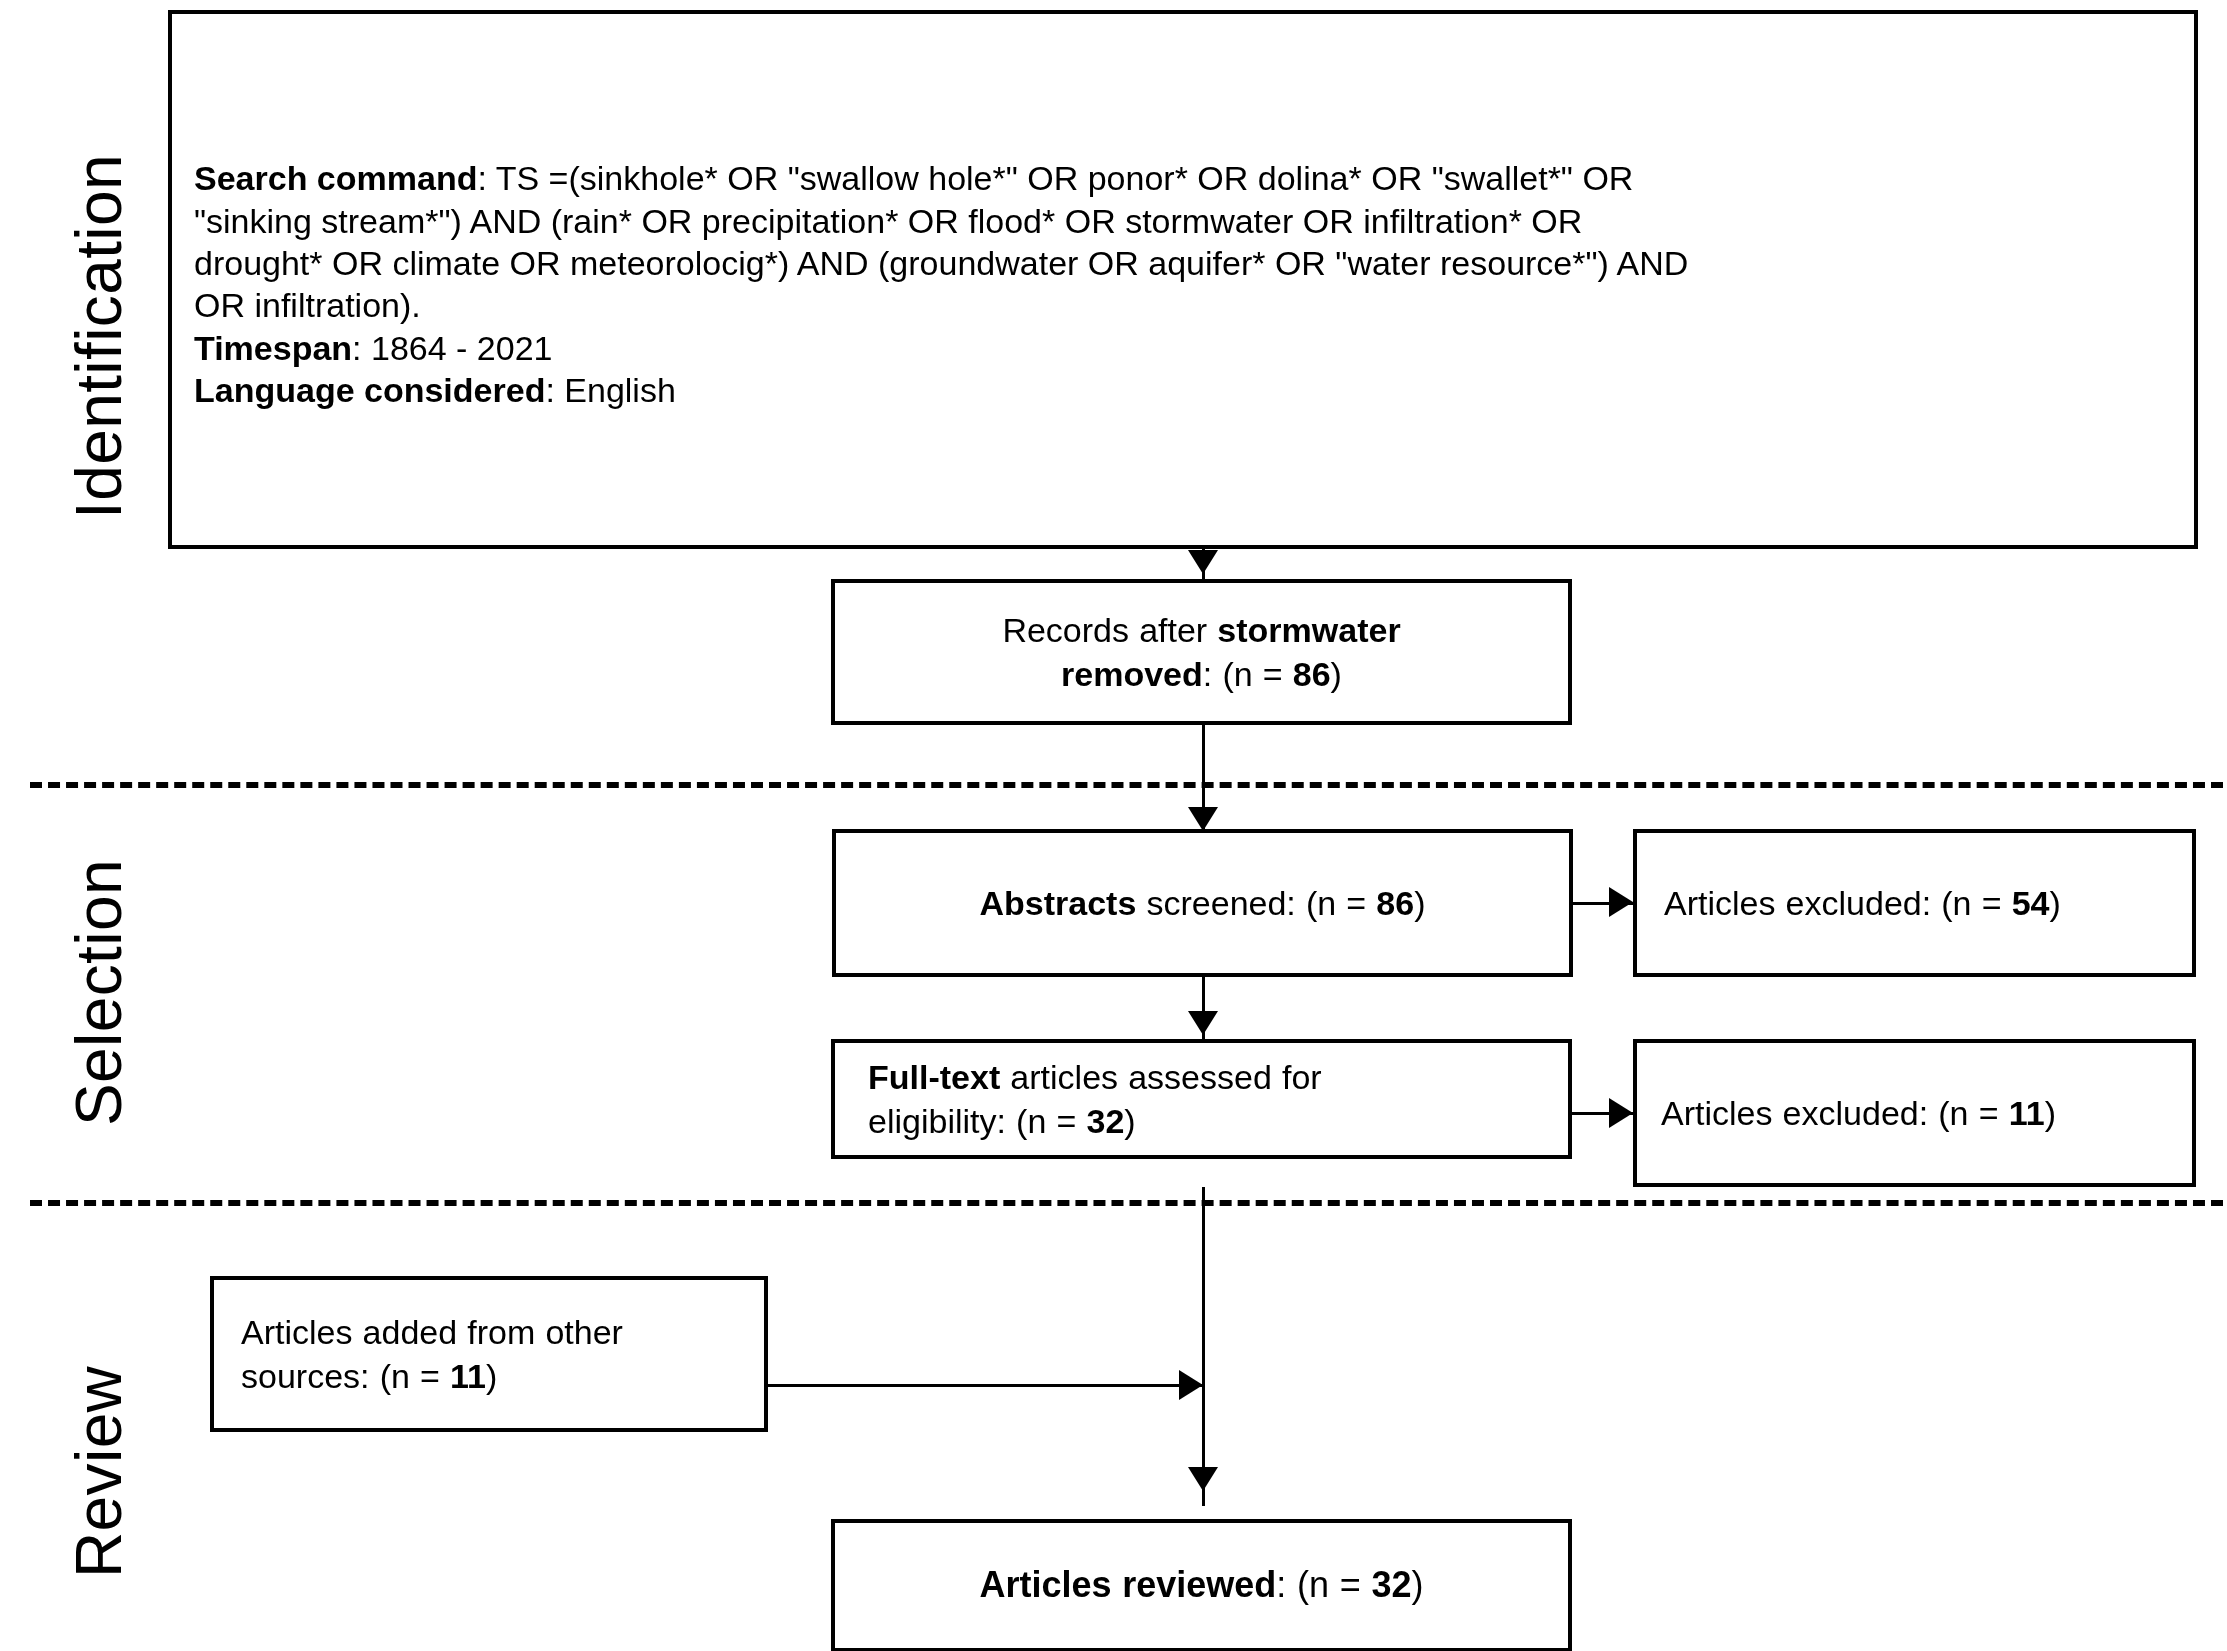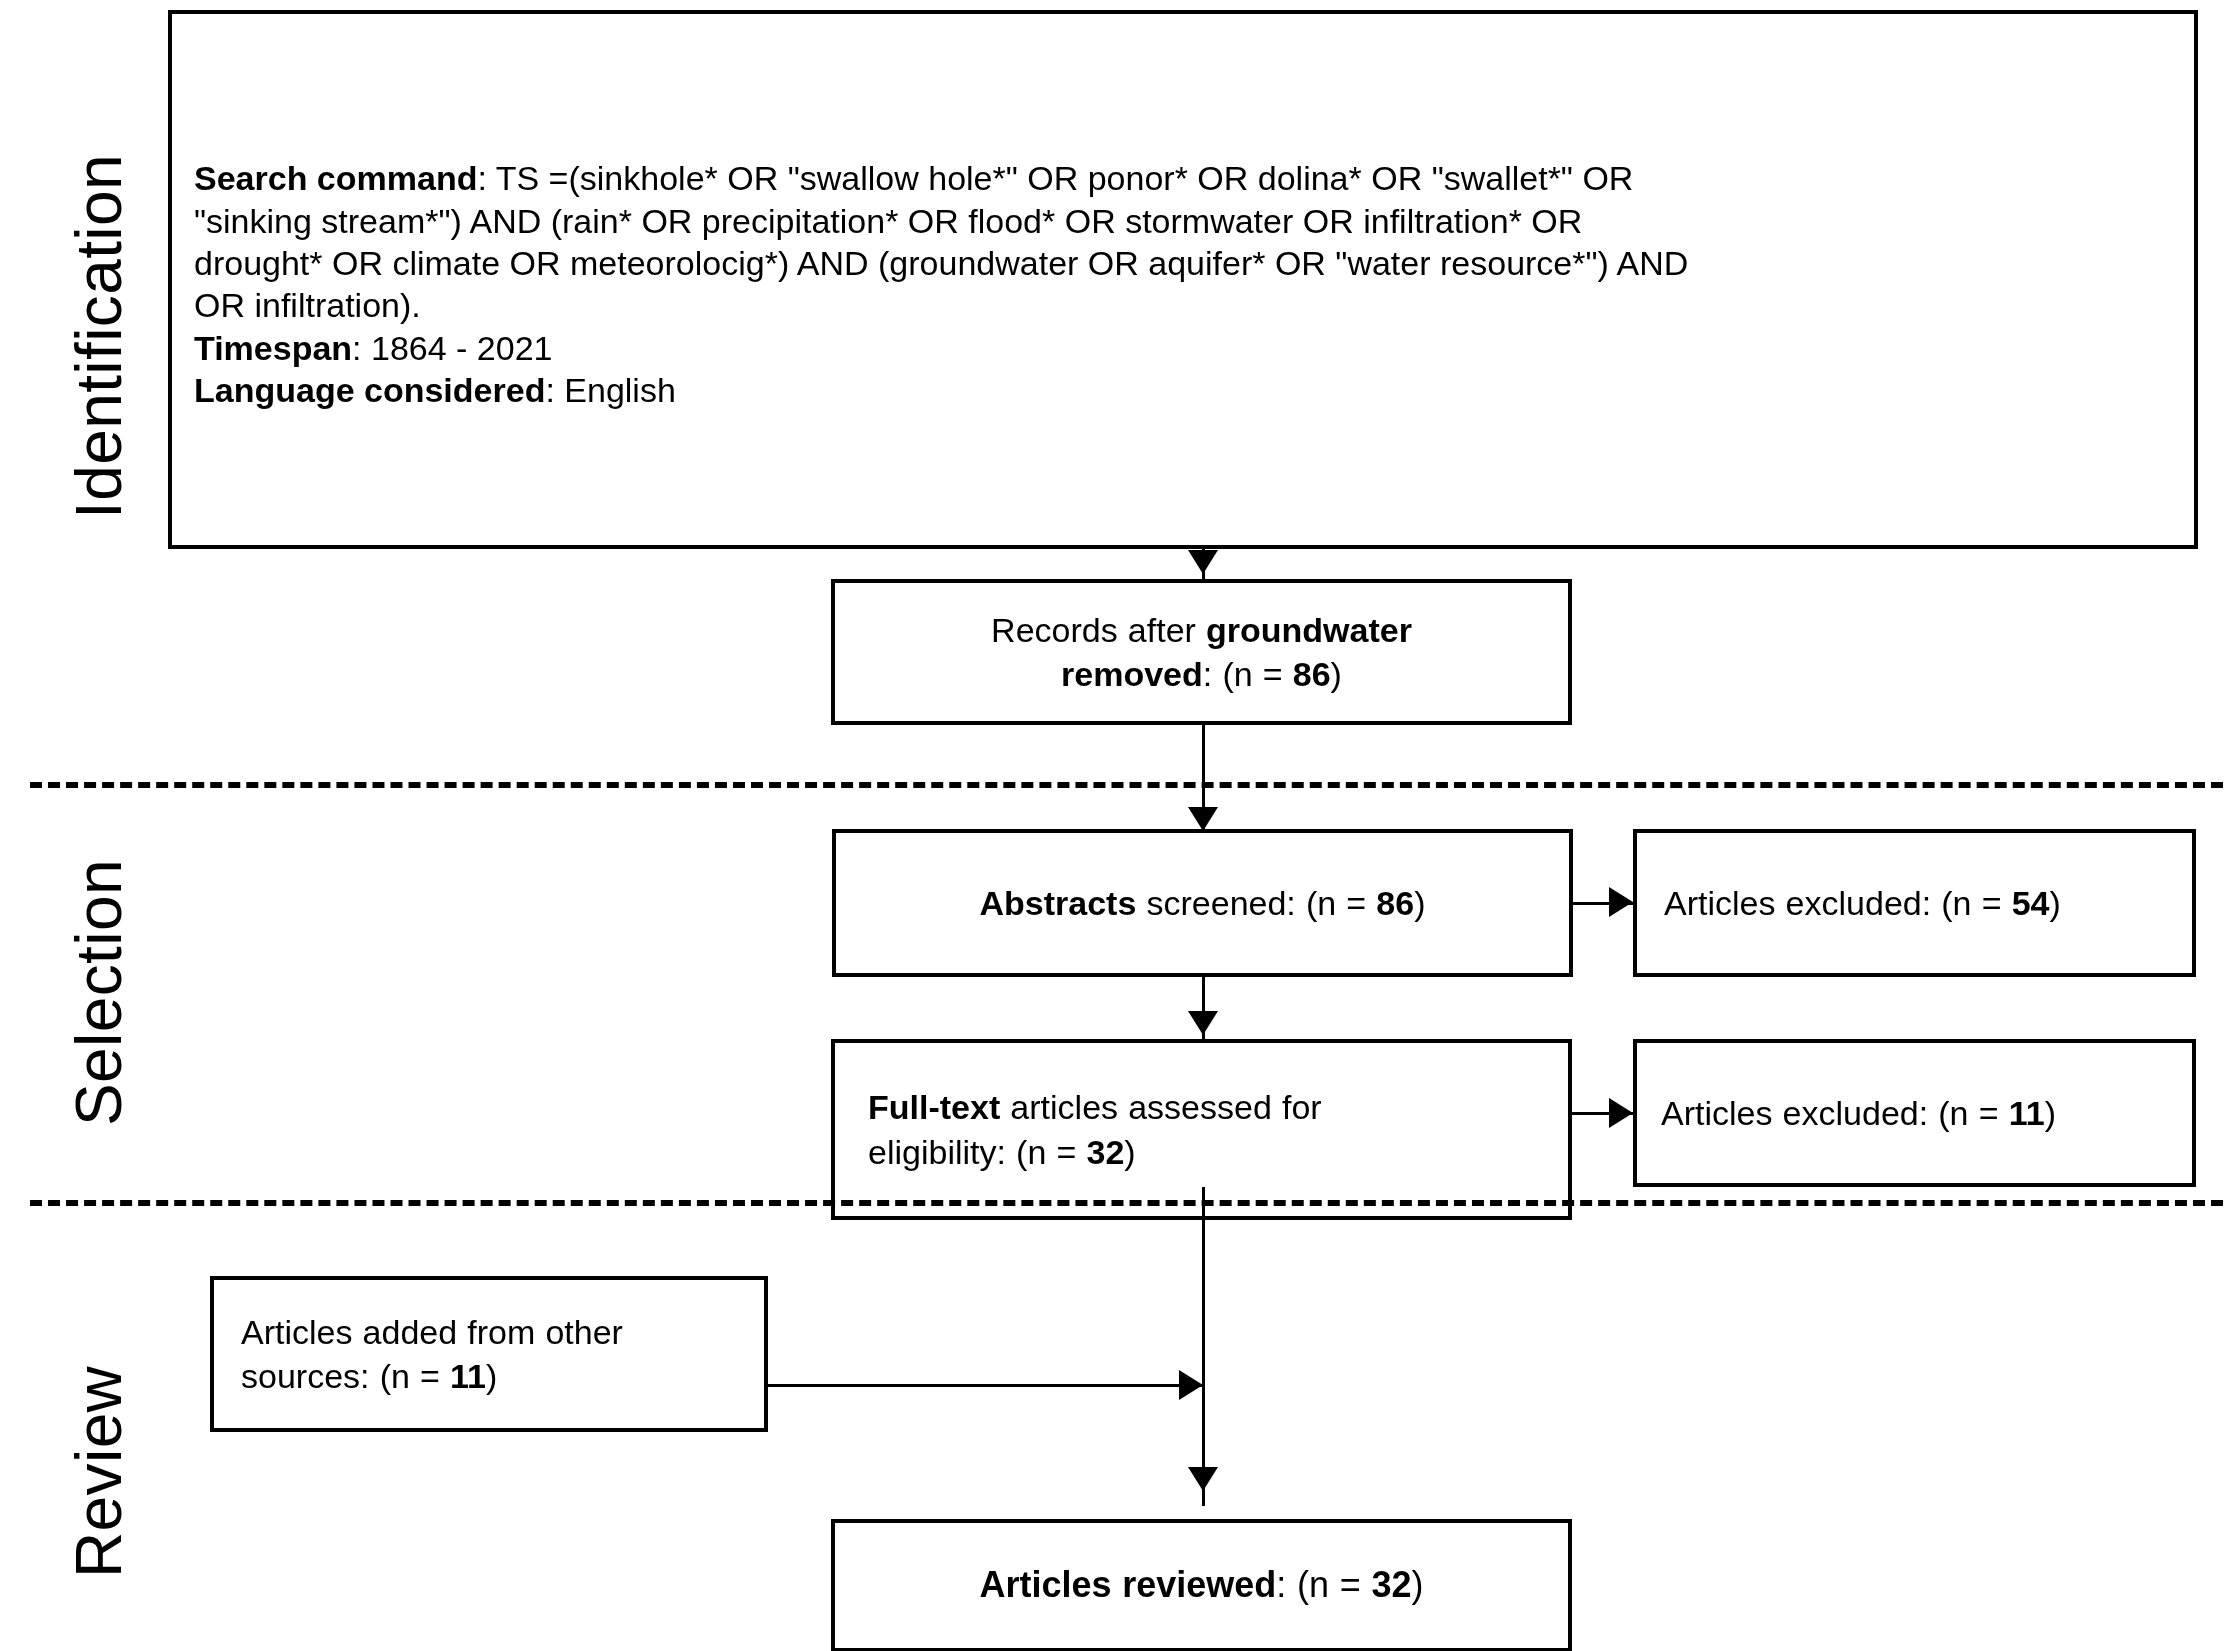--- a/index.html
+++ b/index.html
@@ -131,21 +131,21 @@
 
     </div>
   </div>
 
   <div class="vline" style="left:1202px; top:548px; height:41px;"></div>
   <div class="arrow-down" style="left:1188px; top:550px;"></div>
 
   <div class="box center" style="left:831px; top:579px; width:741px; height:146px;">
     <div class="box-inner">
       <div class="txt">
-        <span>Records after </span><b>groundwater</b>
+        <span>Records after </span><b>stormwater</b>
       </div>
       <div class="txt">
         <b>removed</b><span>: (n = </span><b>86</b><span>)</span>
       </div>
     </div>
   </div>
 
   <div class="vline" style="left:1202px; top:725px; height:104px;"></div>
   <div class="arrow-down" style="left:1188px; top:807px;"></div>
 
@@ -166,21 +166,21 @@
     <div class="box-inner" style="padding-left:27px;">
       <div class="txt">
         <span>Articles excluded: (n = </span><b>54</b><span>)</span>
       </div>
     </div>
   </div>
 
   <div class="vline" style="left:1202px; top:977px; width:3px; height:81px;"></div>
   <div class="arrow-down" style="left:1188px; top:1011px;"></div>
 
-  <div class="box left" style="left:831px; top:1039px; width:741px; height:181px;">
+  <div class="box left" style="left:831px; top:1039px; width:741px; height:120px;">
     <div class="box-inner" style="padding-left:33px;">
       <div class="txt">
         <b>Full-text</b><span> articles assessed for</span>
       </div>
       <div class="txt">
         <span>eligibility: (n = </span><b>32</b><span>)</span>
       </div>
     </div>
   </div>
 

